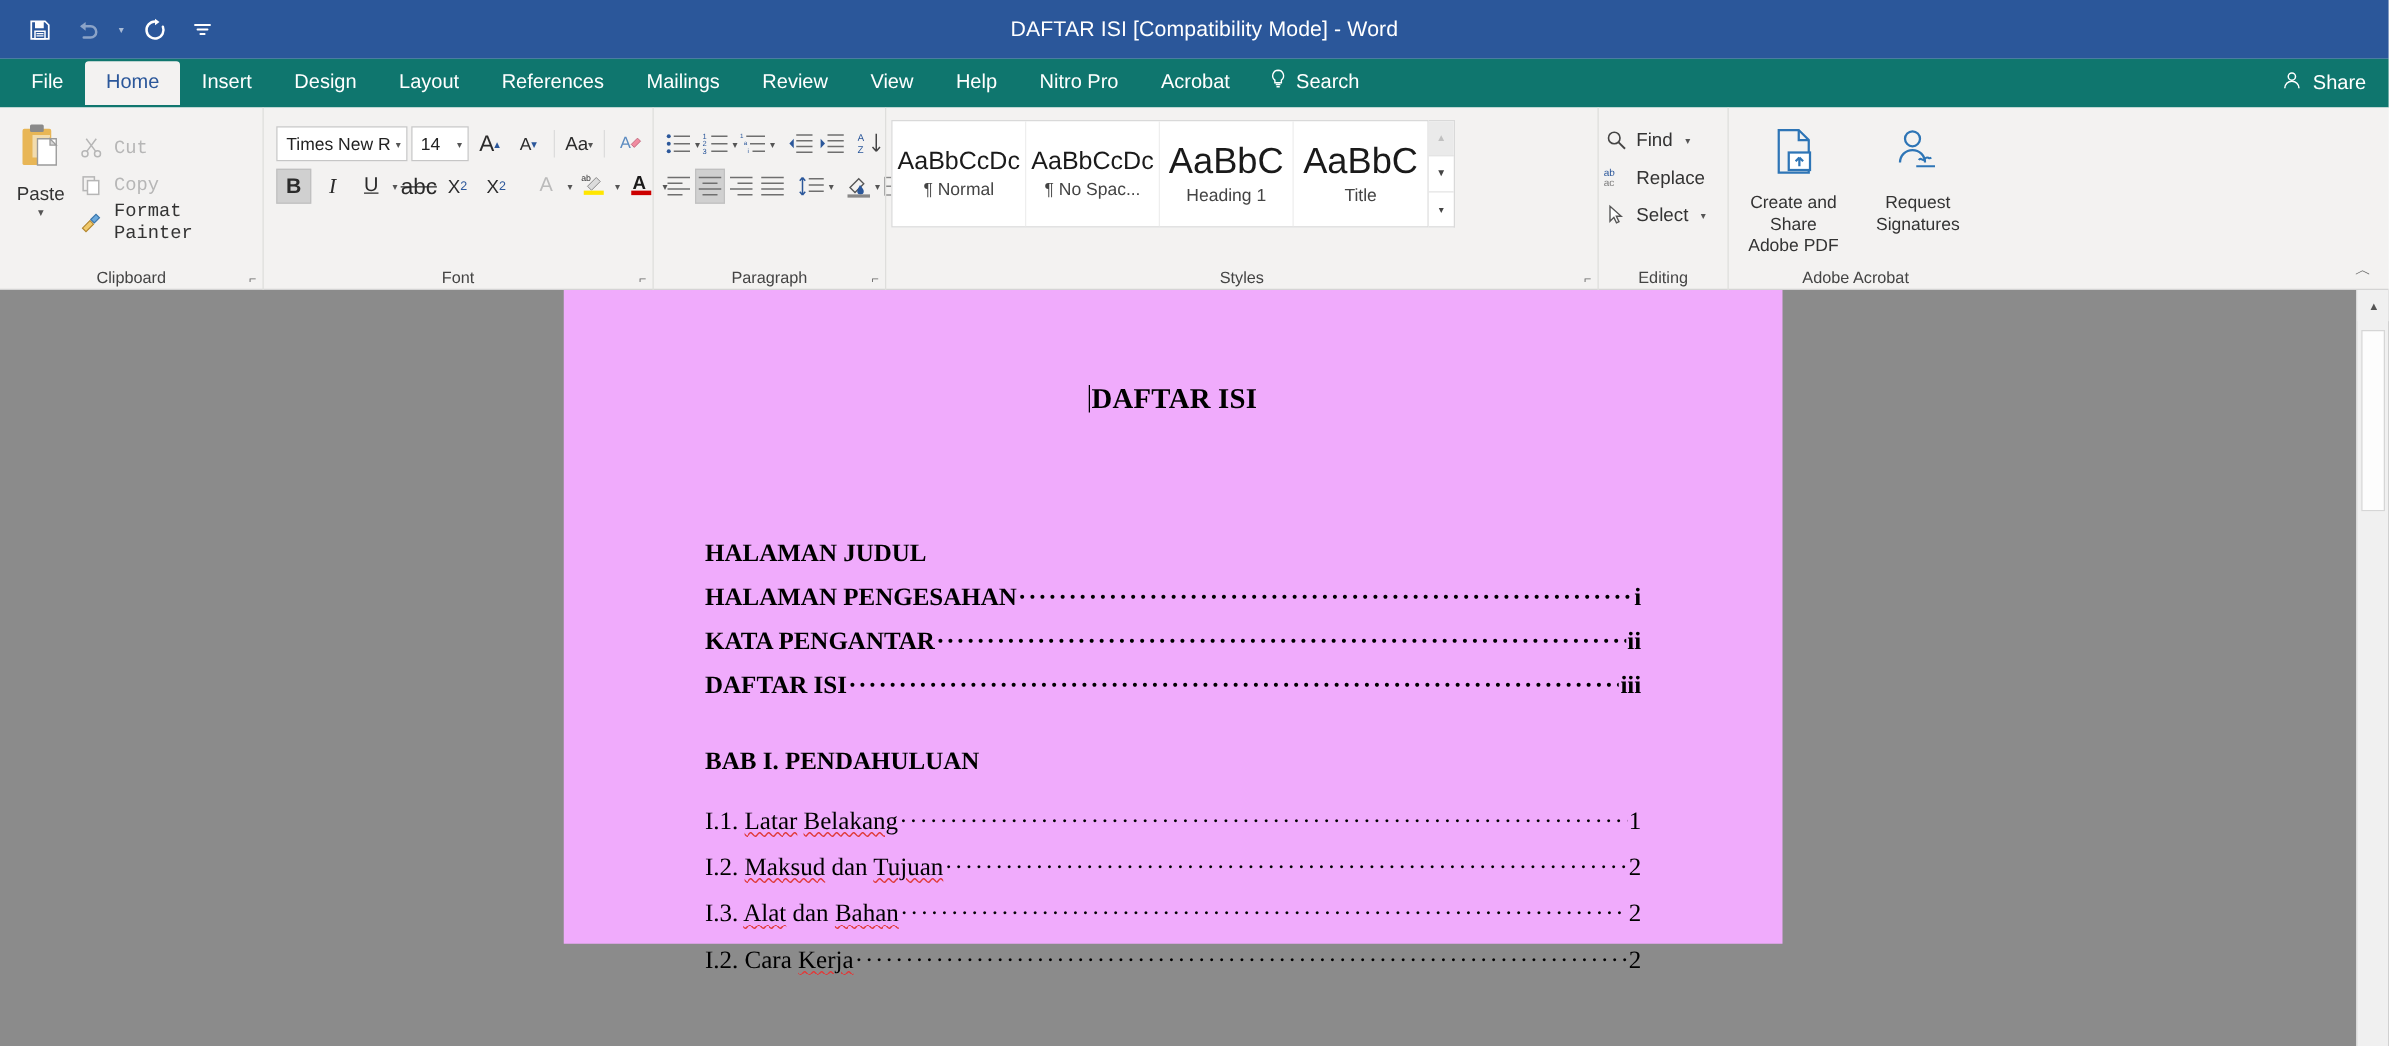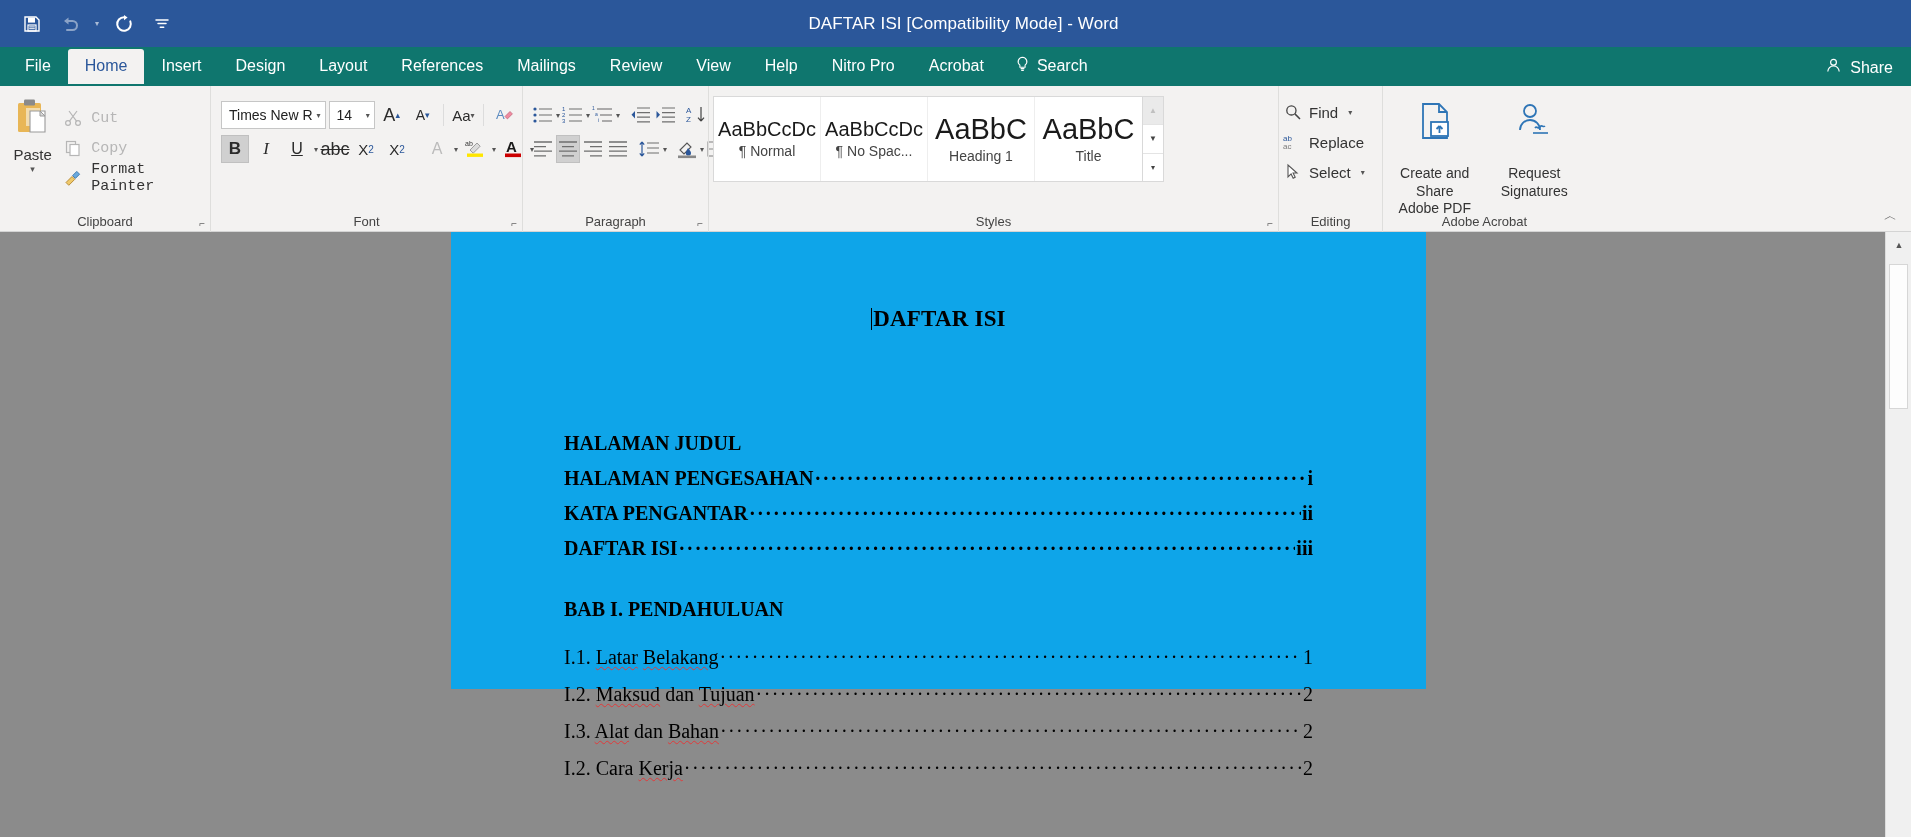--- a/index.html
+++ b/index.html
@@ -141,36 +141,36 @@
   
   .g-edit { width: 104px; }
   .edit-items { display: flex; flex-direction: column; justify-content: center; padding-top: 6px; gap: 2px;}
   .edit-item { display: flex; align-items: center; gap: 6px; font-size: 15px; color: #333; height: 28px; }
 
   
   .g-acro { width: 204px; }
   .acro-body { display: flex; gap: 4px; padding-top: 2px; }
   .acro-btn {
     width: 96px; display: flex; flex-direction: column; align-items: center;
-    gap: 19px; padding-top: 6px;
+    gap: 6px; padding-top: 6px;
   }
   .acro-label { font-size: 14px; color: #333; text-align: center; line-height: 1.25; }
 
   .ribbon-collapse {
     position: absolute; right: 14px; bottom: 6px; font-size: 13px; color: #666;
   }
 
   
   .docarea {
     position: absolute; top: 232px; left: 0; right: 0; bottom: 0;
     background: #8b8b8b; overflow: hidden;
   }
   .page {
-    position: absolute; left: 451px; top: 0; width: 975px; height: 457px;
-    background: #0ea5e9;
+    position: absolute; left: 451px; top: 0; width: 975px; height: 523px;
+    background: #f0abfc;
   }
   .page-inner { padding: 38px 0 0 0; font-family: "Liberation Serif", serif; }
   .doc-title {
     text-align: center; font-weight: bold; font-size: 23px; color: #000;
     letter-spacing: .2px; margin-top: 36px; position: relative;
   }
   .caret-mark {
     display: inline-block; width: 1px; height: 22px; background: #000;
     vertical-align: -4px; margin-right: 1px;
   }

